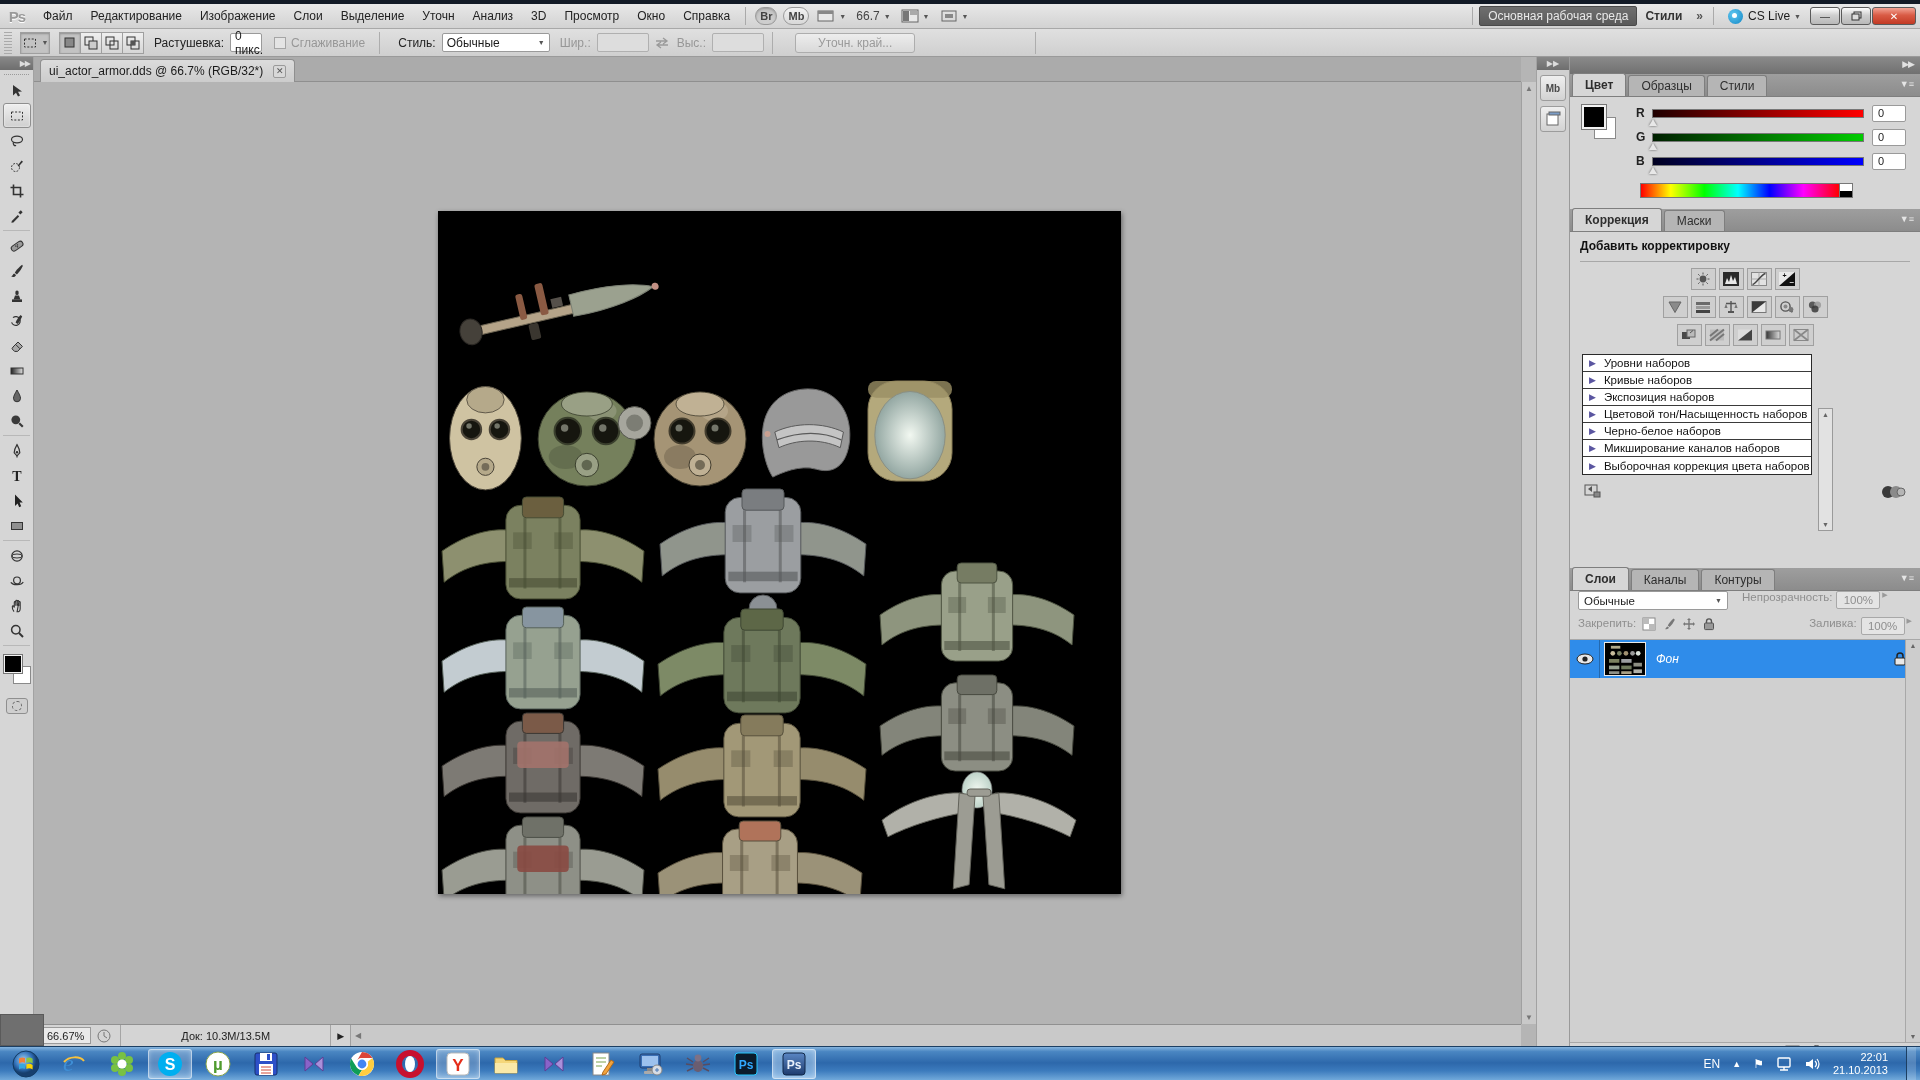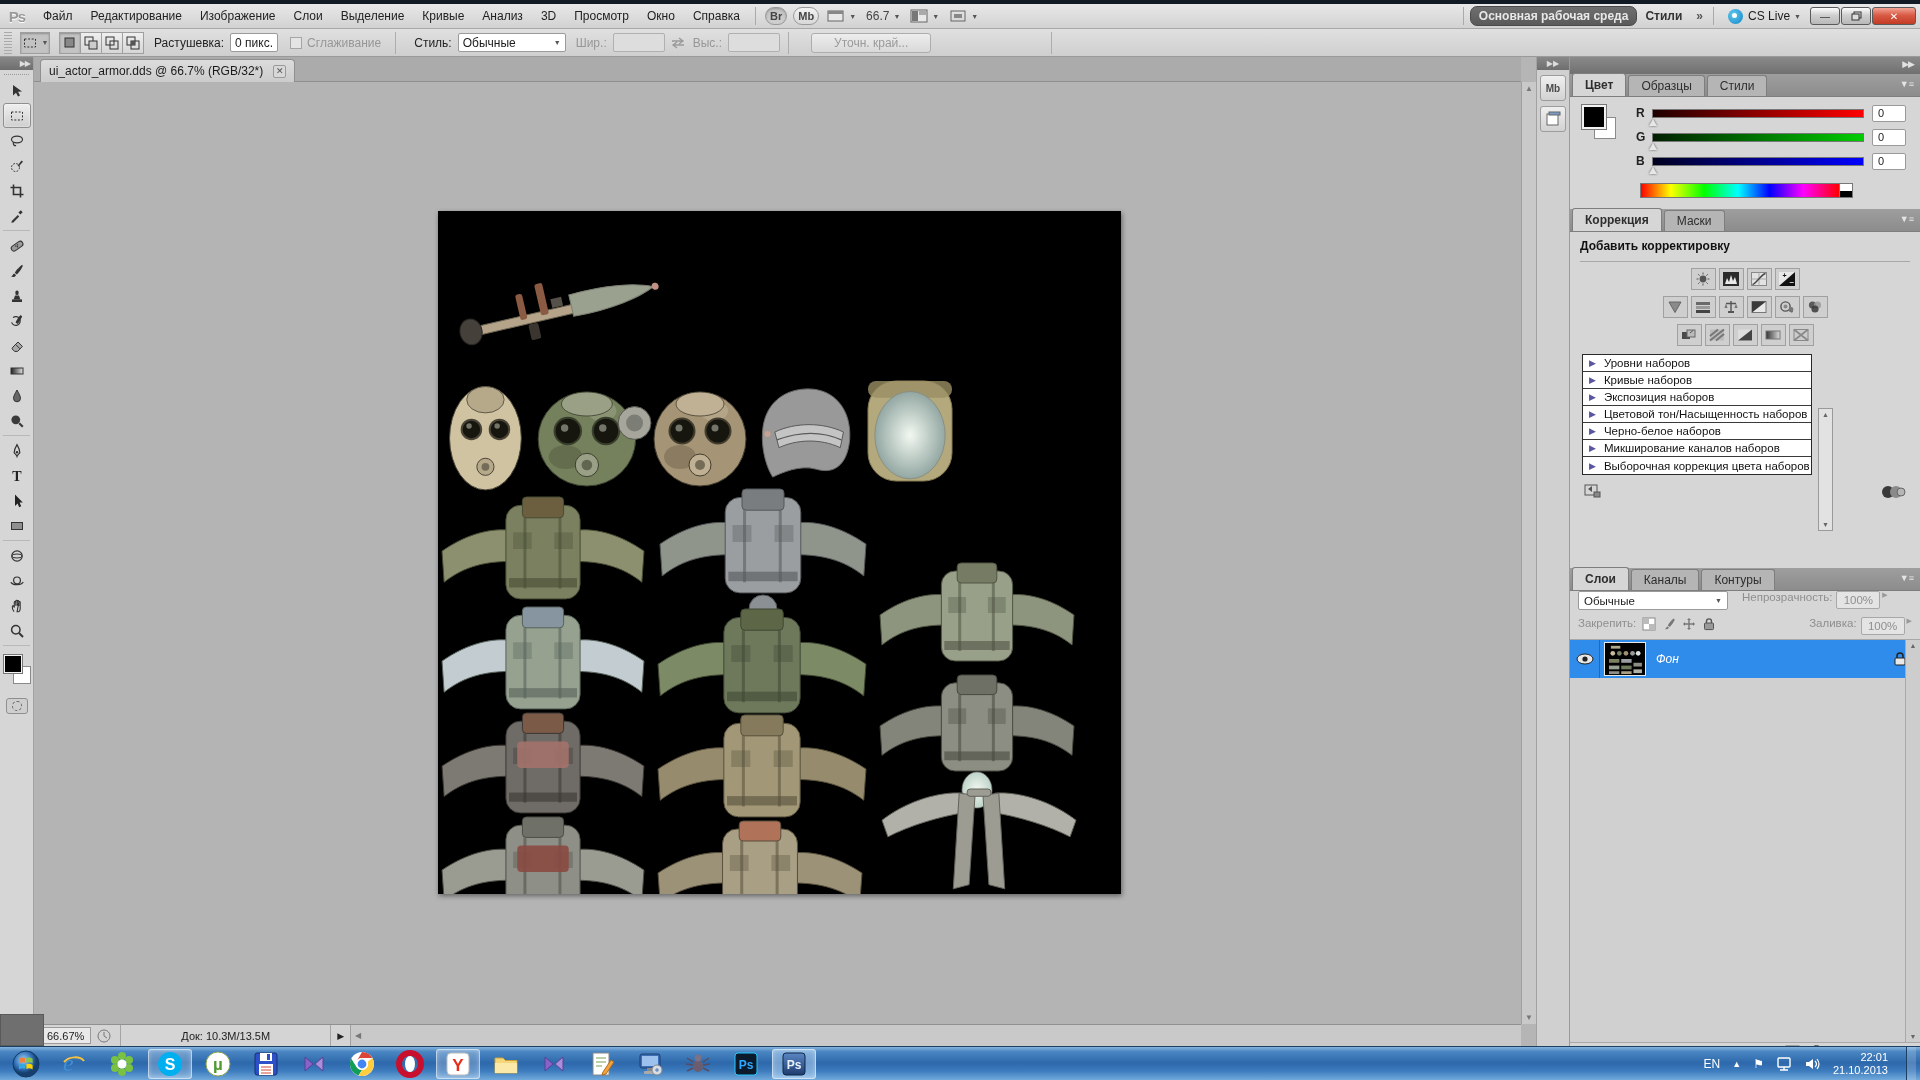--- a/index.html
+++ b/index.html
@@ -17,21 +17,21 @@
     letter-spacing:-1px; text-shadow:0 1px 0 #fff; }
   .menu-item { padding:0 9px; line-height:24px; font-size:12px; color:#222; cursor:default; }
   .appbar-sep { width:1px; height:18px; background:#aaa; margin:0 6px; }
   .mini-btn { border:1px solid #9a9a9a; background:linear-gradient(#f2f2f2,#d8d8d8);
     border-radius:9px; font-size:11px; font-weight:bold; color:#444; padding:7px 4px; margin:0 3px;
     height:18px; display:inline-flex; align-items:center; }
   .mini-btn.pressed { background:linear-gradient(#c2c2c2,#d0d0d0); box-shadow:inset 0 1px 2px #9a9a9a; }
   .dd-arrow { font-size:7px; color:#555; margin-left:4px; }
   .appbar-tool { display:inline-flex; align-items:center; margin:0 5px; color:#444; }
   #workspace-btn { background:linear-gradient(#6f6f6f,#5a5a5a); color:#e8e8e8; border:1px solid #4a4a4a;
-    border-radius:7px; padding:2px 8px; font-weight:bold; font-size:12px; }
+    border-radius:2px; padding:2px 8px; font-weight:normal; font-size:12px; }
   #design-btn { font-weight:bold; color:#333; padding:2px 8px; }
   #chevrons { font-weight:bold; color:#555; letter-spacing:-2px; margin:0 6px; }
   #cslive { display:inline-flex; align-items:center; margin:0 8px; }
   #cslive-dot { width:15px; height:15px; border-radius:50%;
     background:radial-gradient(circle at 35% 35%, #5fc7f0, #1287c6); margin-right:5px; position:relative; }
   #cslive-dot::after { content:""; position:absolute; left:4px; top:4px; width:5px; height:5px;
     border-radius:50%; background:#fff; }
   .win-btn { width:30px; height:18px; border:1px solid #5a5a5a; border-radius:3px;
     background:linear-gradient(#fdfdfd,#cfcfcf 45%,#b9b9b9); display:inline-flex; align-items:center;
     justify-content:center; font-size:10px; color:#333; margin-left:1px; }
@@ -189,21 +189,21 @@
 
 <div class="abs" id="frame-top"></div>
 <div class="abs" id="appbar">
   <div id="ps-logo">Ps</div>
   <div id="menu-items" style="display:flex;">
       <div class="menu-item">Файл</div>
       <div class="menu-item">Редактирование</div>
       <div class="menu-item">Изображение</div>
       <div class="menu-item">Слои</div>
       <div class="menu-item">Выделение</div>
-      <div class="menu-item">Кривые</div>
+      <div class="menu-item">Уточн</div>
       <div class="menu-item">Анализ</div>
       <div class="menu-item">3D</div>
       <div class="menu-item">Просмотр</div>
       <div class="menu-item">Окно</div>
       <div class="menu-item">Справка</div>
     </div>
   <div class="appbar-sep"></div>
   <span class="mini-btn pressed">Br</span>
   <span class="mini-btn">Mb</span>
   <span class="appbar-tool">
@@ -281,21 +281,21 @@
       </svg>
     </span>
   <span class="mode-btn">
       <svg width="14" height="14">
         <rect x="1" y="1" width="8" height="8" fill="none" stroke="#333"></rect>
         <rect x="5" y="5" width="8" height="8" fill="none" stroke="#333"></rect>
         <rect x="5" y="5" width="4" height="4" fill="#555"></rect>
       </svg>
     </span>
   <span class="opt-label">Растушевка:</span>
-  <span class="opt-field" style="width:48px">0 пикс.</span>
+  <span class="opt-field" style="width:32px">0 пикс.</span>
   <span class="checkbox"></span>
   <span class="opt-label disabled" style="margin-left:0">Сглаживание</span>
   <div class="vline"></div>
   <span class="opt-label">Стиль:</span>
   <span class="opt-field" style="width:108px;justify-content:space-between;">
     <span>Обычные</span>
     <span class="dd-arrow">▼</span>
   </span>
   <span class="opt-label disabled">Шир.:</span>
   <span class="opt-field disabled"></span>

